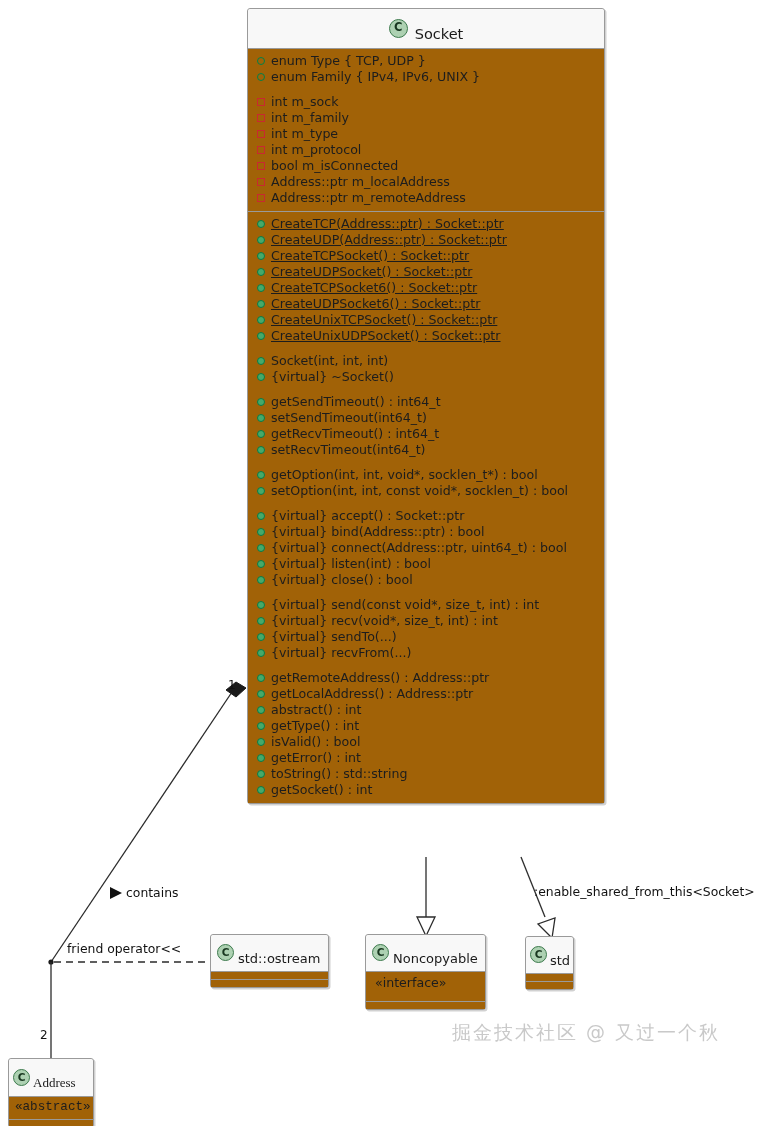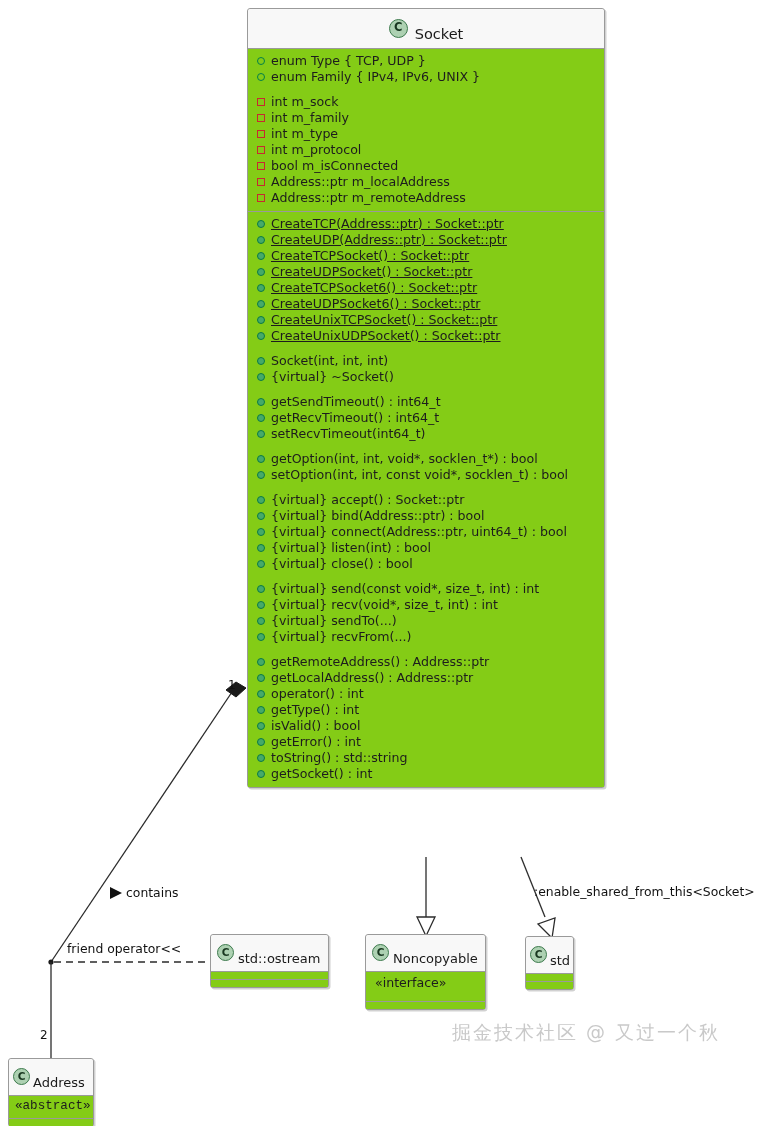--- a/index.html
+++ b/index.html
@@ -57,21 +57,21 @@
     display: flex;
     align-items: center;
     justify-content: center;
     flex: 0 0 auto;
   }
   .c-badge.small { width: 15px; height: 15px; font-size: 10.5px; }
 
   .uml-compartment {
     padding: 4px 0 5px 0;
     border-bottom: 1px solid #9a9a9a;
-    background: #84cc16;
+    background: #a16207;
   }
   .uml-compartment:last-child { border-bottom: none; }
   .uml-compartment.empty { height: 7px; padding: 0; }
 
   .member {
     display: flex;
     align-items: center;
     gap: 6px;
     padding: 0 9px;
     height: 16px;
@@ -255,20 +255,24 @@
           <span class="mk circle-fill-green"></span>
           <span class="label">{virtual} ~Socket()</span>
         </div>
         <div class="member spacer"></div>
         <div class="member">
           <span class="mk circle-fill-green"></span>
           <span class="label">getSendTimeout() : int64_t</span>
         </div>
         <div class="member">
           <span class="mk circle-fill-green"></span>
+          <span class="label">setSendTimeout(int64_t)</span>
+        </div>
+        <div class="member">
+          <span class="mk circle-fill-green"></span>
           <span class="label">getRecvTimeout() : int64_t</span>
         </div>
         <div class="member">
           <span class="mk circle-fill-green"></span>
           <span class="label">setRecvTimeout(int64_t)</span>
         </div>
         <div class="member spacer"></div>
         <div class="member">
           <span class="mk circle-fill-green"></span>
           <span class="label">getOption(int, int, void*, socklen_t*) : bool</span>
@@ -319,21 +323,21 @@
         <div class="member">
           <span class="mk circle-fill-green"></span>
           <span class="label">getRemoteAddress() : Address::ptr</span>
         </div>
         <div class="member">
           <span class="mk circle-fill-green"></span>
           <span class="label">getLocalAddress() : Address::ptr</span>
         </div>
         <div class="member">
           <span class="mk circle-fill-green"></span>
-          <span class="label">operator() : int</span>
+          <span class="label">abstract() : int</span>
         </div>
         <div class="member">
           <span class="mk circle-fill-green"></span>
           <span class="label">getType() : int</span>
         </div>
         <div class="member">
           <span class="mk circle-fill-green"></span>
           <span class="label">isValid() : bool</span>
         </div>
         <div class="member">
@@ -376,21 +380,21 @@
       <span class="c-badge small">C</span>
       <span class="class-title" style="font-size:13px;">std</span>
     </div>
     <div class="uml-compartment empty"></div>
     <div class="uml-compartment empty"></div>
   </div>
 
   <div class="uml-class" style="left:8px; top:1058px; width:86px;">
     <div class="uml-header" style="justify-content:flex-start; gap:3px; padding:4px 5px 5px 4px;">
       <span class="c-badge small">C</span>
-      <span class="class-title" style="font-size:13px;">Address</span>
+      <span class="class-title" style="font-size:13px;font-family:Liberation Serif, serif;">Address</span>
     </div>
     <div class="uml-compartment" style="padding:1px 0 2px 0;font-family:Liberation Mono, monospace;">
       <div class="stereotype" style="padding-left:6px;">«abstract»</div>
     </div>
     <div class="uml-compartment empty"></div>
   </div>
 
   <span class="mult-label" style="left:228px; top:678px;">1</span>
   <span class="mult-label" style="left:40px; top:1028px;">2</span>
   <span class="edge-label" style="left:126px; top:885px;">contains</span>

